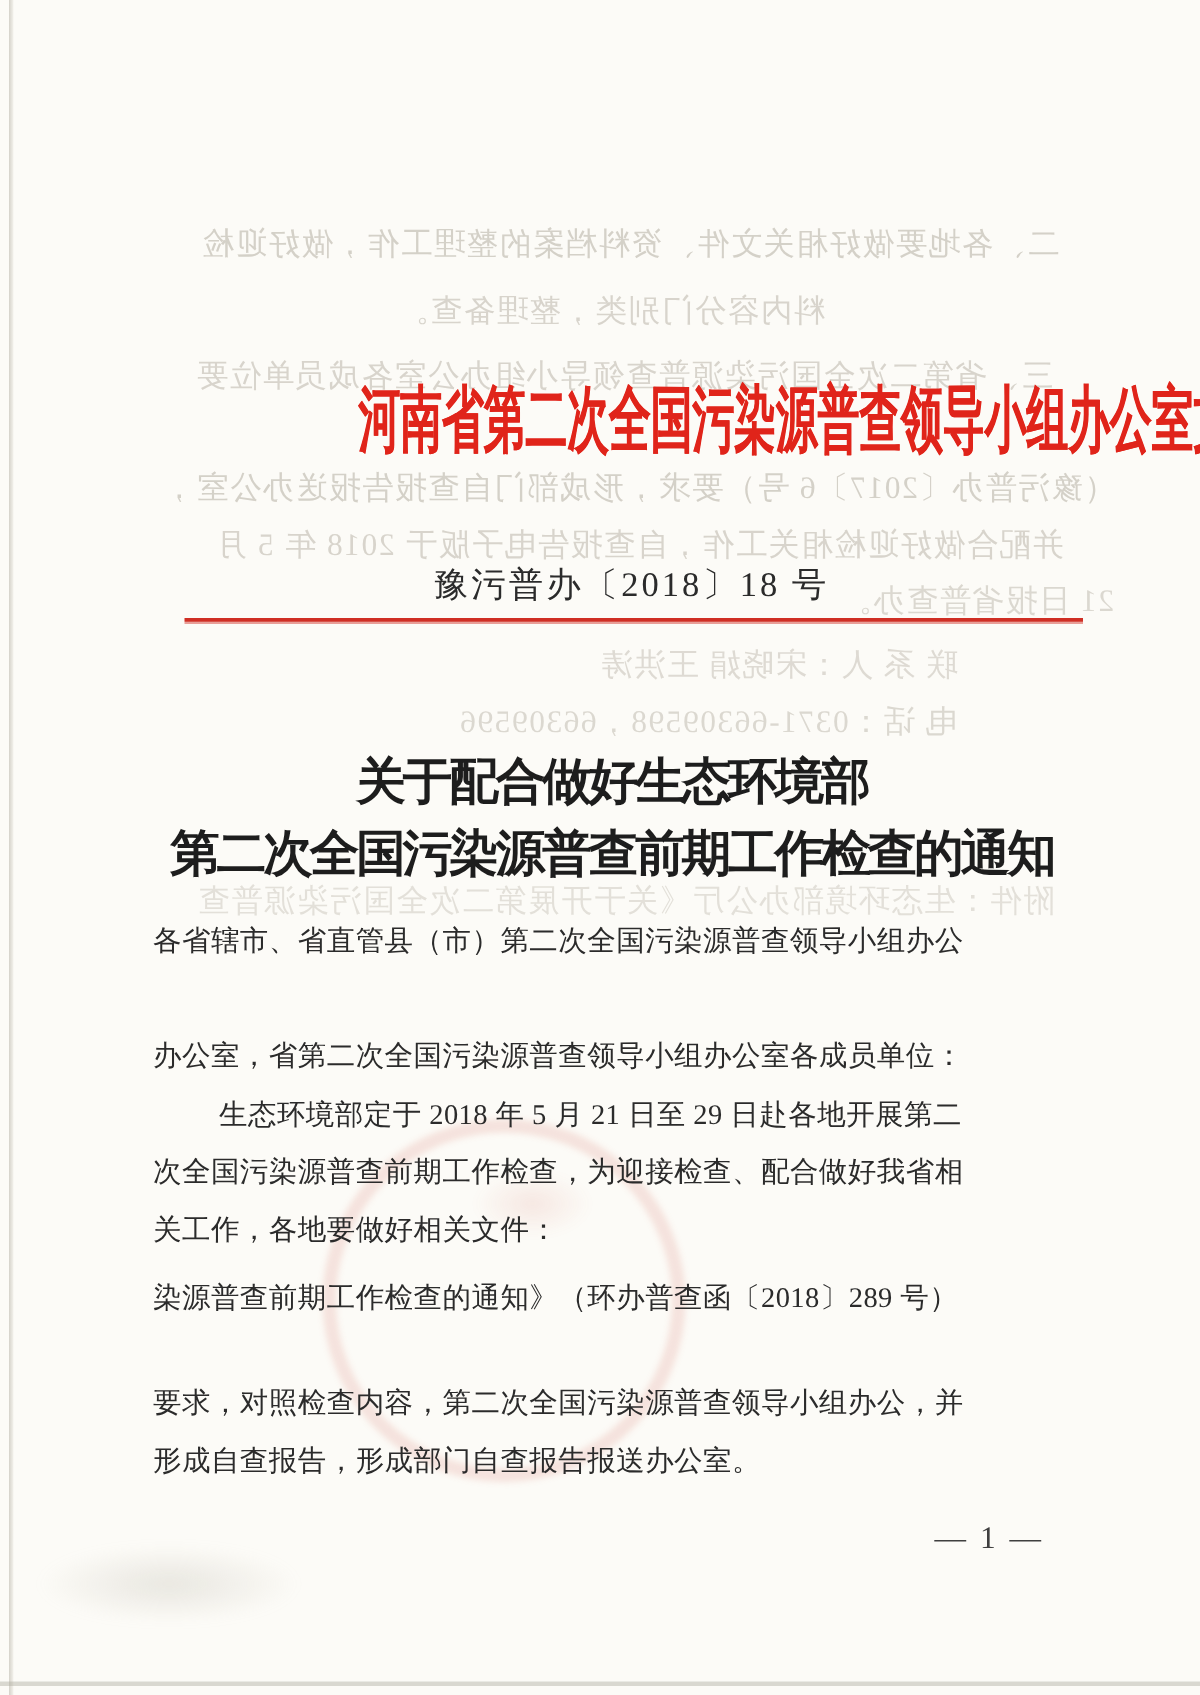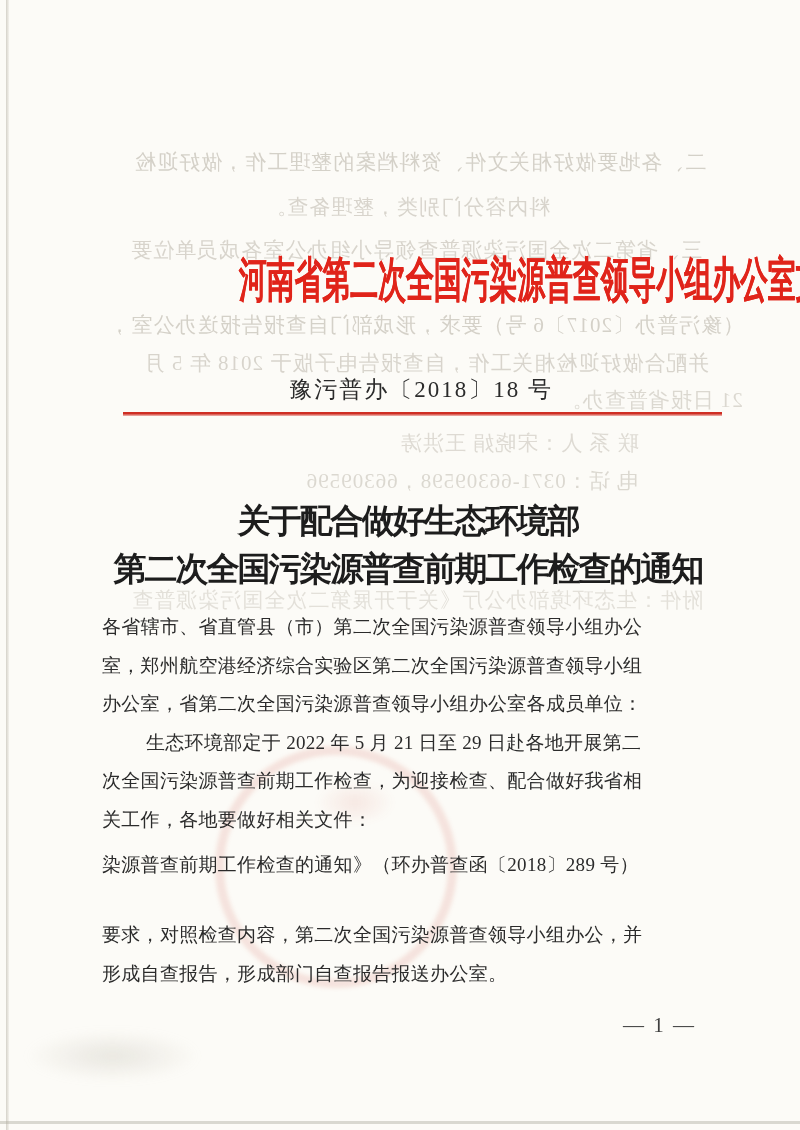--- a/index.html
+++ b/index.html
@@ -153,23 +153,22 @@
   </div>
 
   <div class="doc-number">豫污普办〔2018〕18 号</div>
 
   <div class="red-rule"></div>
 
   <div class="doc-title t1">关于配合做好生态环境部</div>
   <div class="doc-title t2">第二次全国污染源普查前期工作检查的通知</div>
 
   <div class="body-line l0">各省辖市、省直管县（市）第二次全国污染源普查领导小组办公</div>
-  <div class="body-line l1">室，郑州航空港经济综合实验区第二次全国污染源普查领导小组</div>
   <div class="body-line l2">办公室，省第二次全国污染源普查领导小组办公室各成员单位：</div>
-  <div class="body-line l3 indent">生态环境部定于 2022 年 5 月 21 日至 29 日赴各地开展第二</div>
+  <div class="body-line l3 indent">生态环境部定于 2018 年 5 月 21 日至 29 日赴各地开展第二</div>
   <div class="body-line l4">次全国污染源普查前期工作检查，为迎接检查、配合做好我省相</div>
   <div class="body-line l5">关工作，各地要做好相关文件：</div>
   <div class="body-line l7">染源普查前期工作检查的通知》（环办普查函〔2018〕289 号）</div>
   <div class="body-line l8">要求，对照检查内容，第二次全国污染源普查领导小组办公，并</div>
   <div class="body-line l9">形成自查报告，形成部门自查报告报送办公室。</div>
 
   <div class="page-number">— 1 —</div>
 
   <div class="scan-edge-left"></div>
   <div class="scan-edge-bottom"></div>

